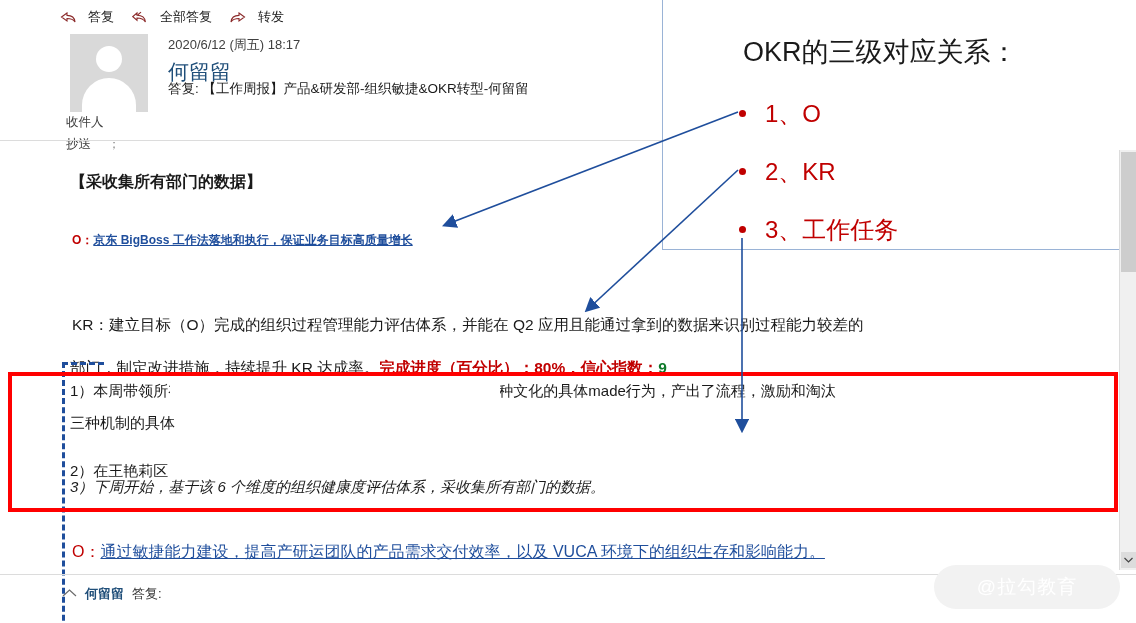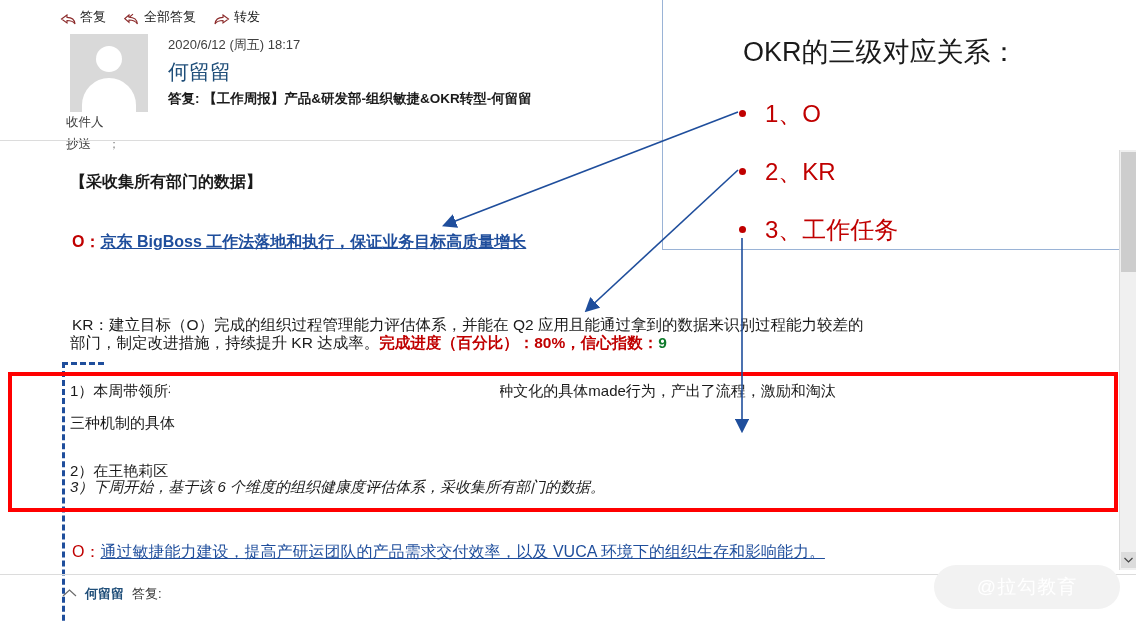--- a/index.html
+++ b/index.html
@@ -21,22 +21,22 @@
     position: absolute;
     left: 60px; top: 8px;
     display: flex;
     align-items: center;
     gap: 18px;
     font-size: 13px;
     color: #1a1a1a;
   }
   .tool-btn {
     display: flex;
-    align-items: flex-end;
-    gap: 4px;
+    align-items: center;
+    gap: 12px;
     cursor: default;
   }
   .tool-icon {
     width: 16px; height: 13px;
     position: relative;
   }
   .tool-icon svg { display: block; }
 
   
   .msg-header {
@@ -73,24 +73,23 @@
   }
   .sender {
     position: absolute;
     left: 108px; top: 28px;
     font-size: 21px;
     color: #1f4e79;
     font-weight: 400;
   }
   .subject {
     position: absolute;
-    left: 108px; top: 60px;
+    left: 108px; top: 50px;
     font-size: 13.5px;
     color: #1a1a1a;
-    font-weight: bold;
   }
   .recv-label {
     position: absolute;
     left: 6px; top: 84px;
     font-size: 12.5px;
     color: #404040;
   }
   .cc-label {
     position: absolute;
     left: 6px; top: 106px;
@@ -124,32 +123,32 @@
   }
   .b-title {
     left: 70px; top: 22px;
     font-weight: bold;
     font-size: 16px;
   }
   .o1 {
     left: 72px; top: 82px;
     font-weight: bold;
     color: #c00000;
-    font-size: 16px;
+    font-size: 12px;
   }
   .o1 .blue {
     color: #1f4e9c;
     text-decoration: underline;
   }
   .kr-l1 {
     left: 72px; top: 165px;
     font-size: 15.5px;
   }
   .kr-l2 {
-    left: 70px; top: 183px;
+    left: 70px; top: 208px;
     font-size: 15.5px;
     text-align: right;
   }
   .kr-l2 .red { color: #c00000; font-weight: bold; }
   .kr-l2 .green { color: #0e7a2a; font-weight: bold; }
   .t1 {
     left: 70px; top: 232px;
     font-size: 15px;
   }
   .t2 {

